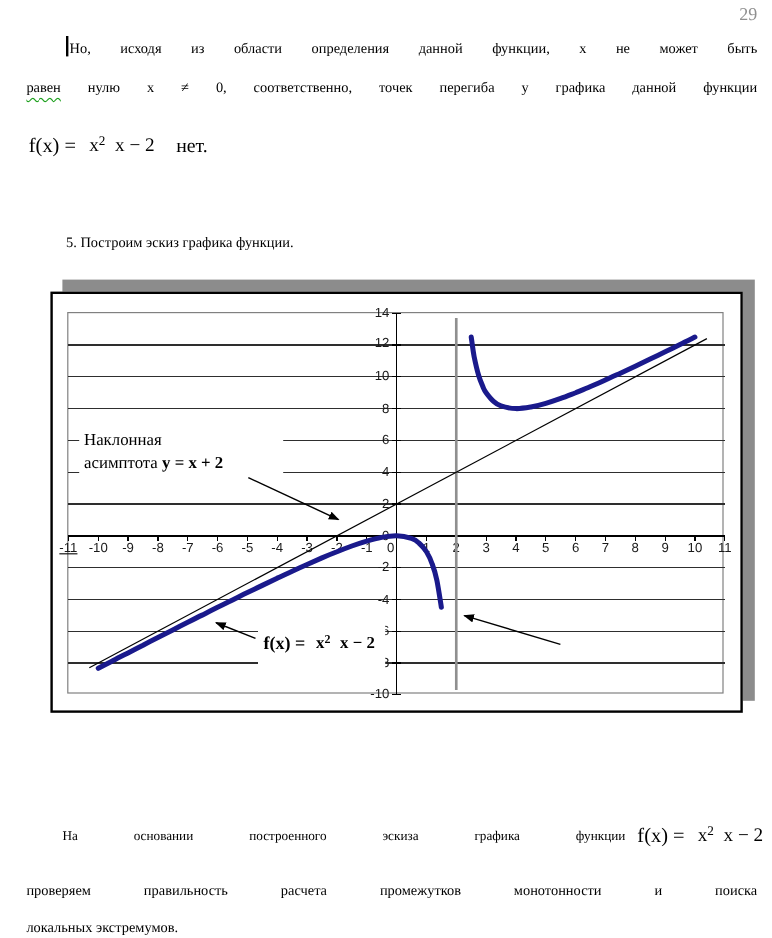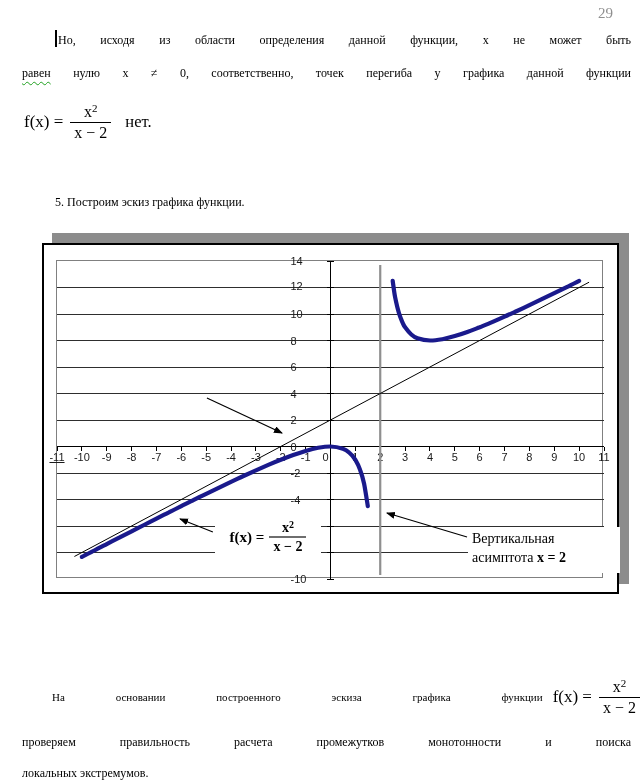--- a/index.html
+++ b/index.html
@@ -4,51 +4,51 @@
 <style>
   * { margin:0; padding:0; box-sizing:border-box; }
   html,body { background:#fff; }
   .page {
     position:relative; width:643px; height:782px; background:#fff;
     font-family:"Liberation Serif", serif; color:#000; overflow:hidden;
   }
   .abs { position:absolute; }
 
   
-  .pagenum { top:5px; right:30px; font-size:15px; color:#8f8f8f; }
+  .pagenum { top:5px; right:12px; font-size:15px; color:#8f8f8f; }
   .docline {
     left:22px; width:609px; font-size:12px; line-height:22px;
     text-align:justify; text-align-last:justify; white-space:normal;
   }
   .docline.nojust { text-align:left; text-align-last:left; }
   .indent { text-indent:33px; }
   .caret { display:inline-block; width:2px; height:17px; background:#000; vertical-align:-3px; margin-right:1px; }
   .squiggle { text-decoration-line:underline; text-decoration-style:wavy; text-decoration-color:#21a121; text-decoration-thickness:1px; text-underline-offset:4px;margin-top:31px; }
 
   
   .formula { display:inline-flex; align-items:center; gap:7px; font-family:"Liberation Serif", serif; }
   .flhs { font-size:17px; }
-  .frac { display:inline-flex; flex-direction:column; align-items:center; }
+  .frac { display:inline-flex; flex-direction:row; align-items:center; }
   .fnum, .fden { font-size:16px; line-height:1.1; padding:0 4px; }
   .fsup { font-size:11px; position:relative; top:-5px; }
   .fbar { align-self:stretch; border-top:1.4px solid #000; margin:1px 0; }
   .formula.chartlbl { gap:5px; font-weight:bold; }
   .formula.chartlbl .flhs { font-size:15px; }
   .formula.chartlbl .fnum, .formula.chartlbl .fden { font-size:14px; }
   .formula.chartlbl .fsup { font-size:10px; top:-4px; }
   .formula.chartlbl .fbar { border-top:2px solid #6e6e6e; }
 
   
   .chart-shadow { left:52px; top:233px; width:577px; height:351px; background:#8c8c8c; }
   .chart-box { left:42px; top:243px; width:577px; height:351px; background:#fff; border:2px solid #000; }
   .plot-border { left:12px; top:15px; width:547px; height:318px; border:1px solid #808080; }
   .layer { left:13px; top:16px; width:547px; height:318px; overflow:visible; }
   .ticklbl { position:absolute; font-family:"Liberation Sans", sans-serif; font-size:11px; color:#1a1a1a; }
   .tx { width:24px; text-align:center; }
-  .ty { width:34px; }
+  .ty { width:34px; text-align:right; }
   .anno { position:absolute; background:#fff; font-size:14px; line-height:19px; padding:2px 4px; font-family:"Liberation Serif", serif; }
   .anno b { font-weight:bold; }
   .clabel { position:absolute; background:#fff; display:flex; align-items:center; justify-content:center; }
 </style>
 </head>
 <body>
 
 <div class="page">
 
   <div class="abs pagenum">29</div>
@@ -161,36 +161,36 @@
         <div class="ticklbl ty" style="left: 233.5px; top: 285.5px;">-8</div>
         <div class="ticklbl ty" style="left: 233.5px; top: 312px;">-10</div>
       </div>
     <svg id="svg-curves" class="abs layer" viewBox="0 0 547 318">
         <line x1="323.22727272727275" y1="3.97500000000001" x2="323.22727272727275" y2="314.025" stroke="#8f8f8f" stroke-width="2.2"></line>
         <line x1="17.40454545454544" y1="295.475" x2="532.0818181818181" y2="21.199999999999996" stroke="#000000" stroke-width="1"></line>
         <path d="M24.9,295.9 C26.9,294.8 33.2,291.6 37.3,289.5 C41.4,287.3 45.6,285.2 49.7,283.1 C53.9,280.9 58.0,278.8 62.2,276.7 C66.3,274.5 70.4,272.4 74.6,270.3 C78.7,268.2 82.9,266.1 87.0,264.0 C91.2,261.8 95.3,259.7 99.5,257.6 C103.6,255.5 107.7,253.4 111.9,251.4 C116.0,249.3 120.2,247.2 124.3,245.1 C128.5,243.1 132.6,241.0 136.8,238.9 C140.9,236.9 145.0,234.8 149.2,232.8 C153.3,230.8 157.5,228.8 161.6,226.8 C165.8,224.8 169.9,222.8 174.0,220.8 C178.2,218.9 182.3,216.9 186.5,215.0 C190.6,213.1 194.8,211.2 198.9,209.4 C203.1,207.5 207.2,205.7 211.3,203.9 C215.5,202.1 219.6,200.4 223.8,198.8 C227.9,197.1 232.1,195.5 236.2,194.0 C240.3,192.5 244.5,191.1 248.6,189.9 C252.8,188.7 256.9,187.6 261.1,186.8 C265.2,186.1 269.4,185.4 273.5,185.5 C277.6,185.6 282.8,186.7 285.9,187.7 C289.0,188.7 290.1,189.6 292.1,191.5 C294.2,193.3 296.5,195.8 298.4,198.8 C300.2,201.7 301.9,205.4 303.3,209.4 C304.8,213.3 305.8,216.7 307.1,222.7 C308.3,228.6 310.2,241.4 310.8,245.1" fill="none" stroke="#1a1a8c" stroke-width="4.2" stroke-linecap="round" stroke-linejoin="round"></path>
         <path d="M335.7,19.9 C336.1,22.6 337.1,30.9 338.1,36.2 C339.2,41.6 340.6,47.7 341.9,51.9 C343.1,56.1 344.6,59.3 345.6,61.7 C346.6,64.1 346.6,64.3 348.1,66.3 C349.5,68.2 352.2,71.7 354.3,73.5 C356.4,75.4 357.4,76.3 360.5,77.3 C363.6,78.3 368.8,79.4 373.0,79.5 C377.1,79.6 381.2,78.9 385.4,78.2 C389.5,77.4 393.7,76.3 397.8,75.1 C402.0,73.9 406.1,72.5 410.3,71.0 C414.4,69.5 418.5,67.9 422.7,66.3 C426.8,64.6 431.0,62.9 435.1,61.1 C439.3,59.3 443.4,57.5 447.5,55.6 C451.7,53.8 455.8,51.9 460.0,50.0 C464.1,48.1 468.3,46.1 472.4,44.2 C476.6,42.2 480.7,40.2 484.8,38.2 C489.0,36.2 493.1,34.2 497.3,32.2 C501.4,30.2 505.6,28.1 509.7,26.1 C513.8,24.0 520.1,20.9 522.1,19.9" fill="none" stroke="#1a1a8c" stroke-width="4.2" stroke-linecap="round" stroke-linejoin="round"></path>
       </svg>
 
+    <div class="anno" style="left:22px; top:111px; width:170px; height:46px;">
+      <span>Наклонная</span><br>
+      <span>асимптота </span><b>y = x + 2</b>
+    </div>
 
     <div class="clabel" style="left:171px; top:263px; width:106px; height:58px;">
       <span class="formula chartlbl">
         <span class="flhs">f(x) =</span>
         <span class="frac">
           <span class="fnum"><span>x</span><span class="fsup">2</span></span>
           <span class="fbar"></span>
           <span class="fden">x − 2</span>
         </span>
       </span>
     </div>
 
-    <div class="anno" style="left:424px; top:282px; width:152px; height:46px;">
-      <span>Вертикальная</span><br>
-      <span>асимптота </span><b>x = 2</b>
-    </div>
 
     <svg id="svg-arrows" class="abs layer" viewBox="0 0 547 318">
         <defs>
           <marker id="ah" markerWidth="10" markerHeight="8" refX="8" refY="3.5" orient="auto" markerUnits="userSpaceOnUse">
             <path d="M0,0 L9,3.5 L0,7 z" fill="#000"></path>
           </marker>
         </defs>
         <line x1="149.92772727272728" y1="137.005" x2="225.0159090909091" y2="171.985" stroke="#000" stroke-width="1.2" marker-end="url(#ah)"></line>
         <line x1="155.89499999999998" y1="270.9625" x2="123.075" y2="257.9775" stroke="#000" stroke-width="1.2" marker-end="url(#ah)"></line>
         <line x1="410.0013636363637" y1="275.9975" x2="329.94045454545454" y2="252.015" stroke="#000" stroke-width="1.2" marker-end="url(#ah)"></line>

